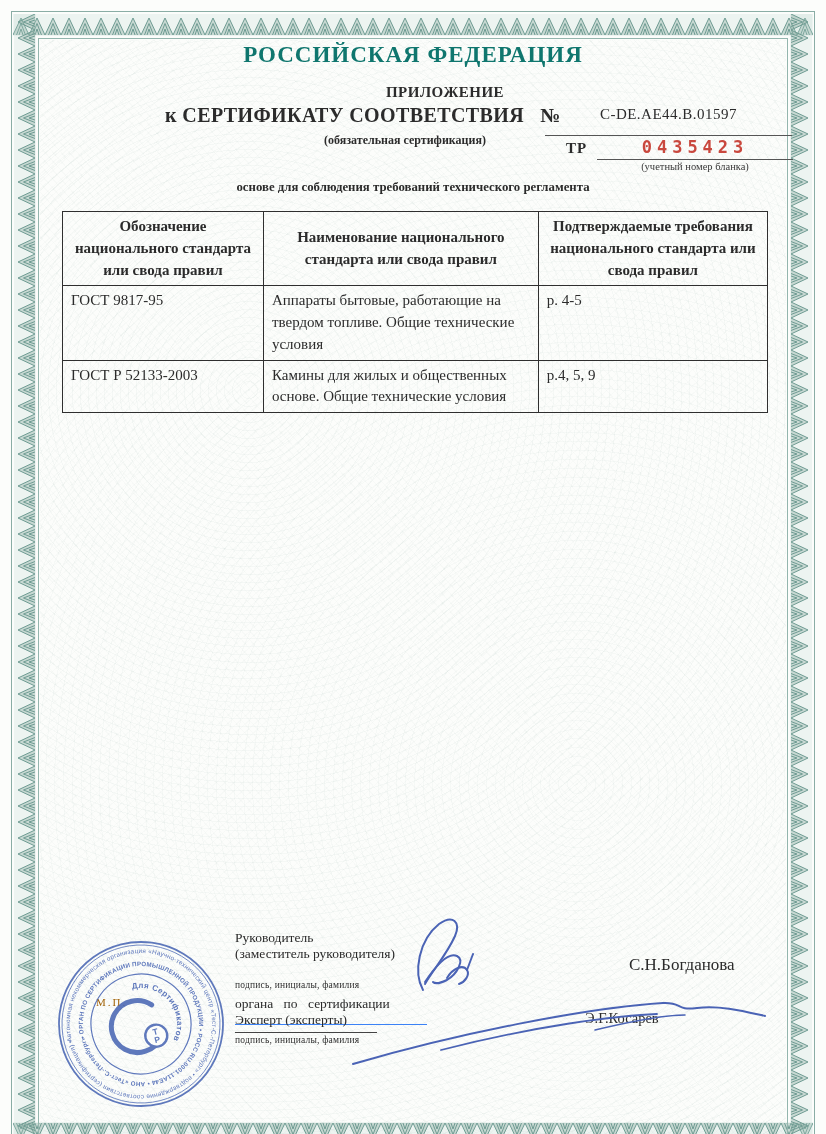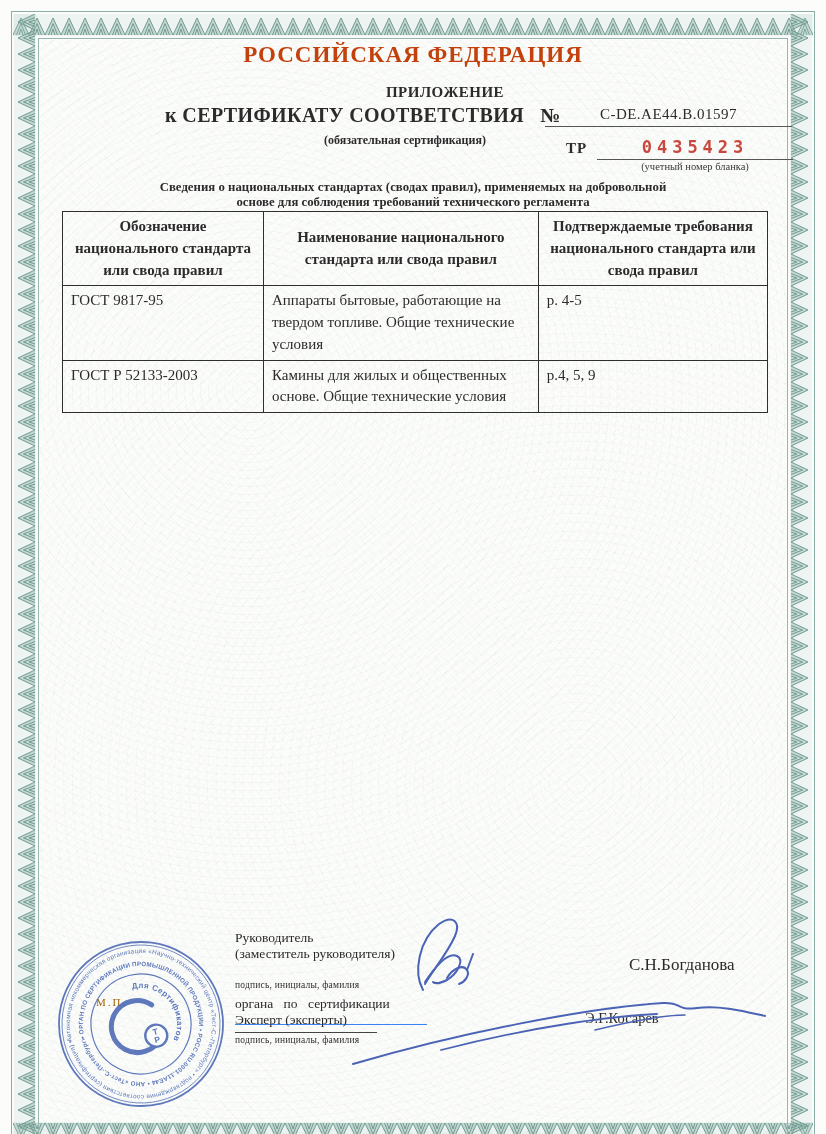--- a/index.html
+++ b/index.html
@@ -34,34 +34,34 @@
     background:
       repeating-radial-gradient(circle at 28% 32%, rgba(110,150,140,0.05) 0 1px, transparent 1px 8px),
       repeating-radial-gradient(circle at 72% 68%, rgba(110,150,140,0.045) 0 1px, transparent 1px 9px),
       repeating-linear-gradient(48deg, rgba(120,152,142,0.035) 0 1px, transparent 1px 6px),
       repeating-linear-gradient(-42deg, rgba(120,152,142,0.035) 0 1px, transparent 1px 6px);
     pointer-events:none;
   }
   
   .country-title{
     position:absolute;left:0;top:42px;width:826px;text-align:center;
-    font-size:23px;font-weight:bold;letter-spacing:1px;color:#c2410c;
+    font-size:23px;font-weight:bold;letter-spacing:1px;color:#0f766e;
   }
   .appendix-title{
     position:absolute;left:0;top:84px;width:826px;text-align:center;
     font-size:15px;font-weight:bold;letter-spacing:0.5px;padding-left:32px;
   }
   .cert-line{
     position:absolute;left:165px;top:104px;font-size:20px;font-weight:bold;
     letter-spacing:0.4px;white-space:nowrap;
   }
   .cert-number-field{
     position:absolute;left:545px;top:106px;width:247px;
     border-bottom:1px solid #555;text-align:center;
-    font-size:15px;letter-spacing:0.5px;padding-bottom:3px;
+    font-size:15px;letter-spacing:0.5px;padding-bottom:12px;
   }
   .mandatory-note{
     position:absolute;left:255px;top:133px;width:300px;text-align:center;
     font-size:12px;font-weight:bold;
   }
   .tr-label{
     position:absolute;left:566px;top:140px;font-size:15px;font-weight:bold;letter-spacing:1px;
   }
   .blank-number-field{
     position:absolute;left:597px;top:137px;width:196px;
@@ -1116,21 +1116,20 @@
     <span>к СЕРТИФИКАТУ СООТВЕТСТВИЯ</span>&nbsp;&nbsp;
     <span>№</span>
   </div>
   <div class="cert-number-field">C-DE.AE44.B.01597</div>
   <div class="mandatory-note">(обязательная сертификация)</div>
   <div class="tr-label">ТР</div>
   <div class="blank-number-field">0435423</div>
   <div class="blank-caption">(учетный номер бланка)</div>
 
   <div class="intro">
-    <div>Сведения о национальных стандартах (сводах правил), применяемых на добровольной</div>
     <div>основе для соблюдения требований технического регламента</div>
   </div>
 
   <table class="std-table">
     <colgroup>
         <col class="col-std">
         <col class="col-name">
         <col class="col-req">
       </colgroup>
     <thead>

